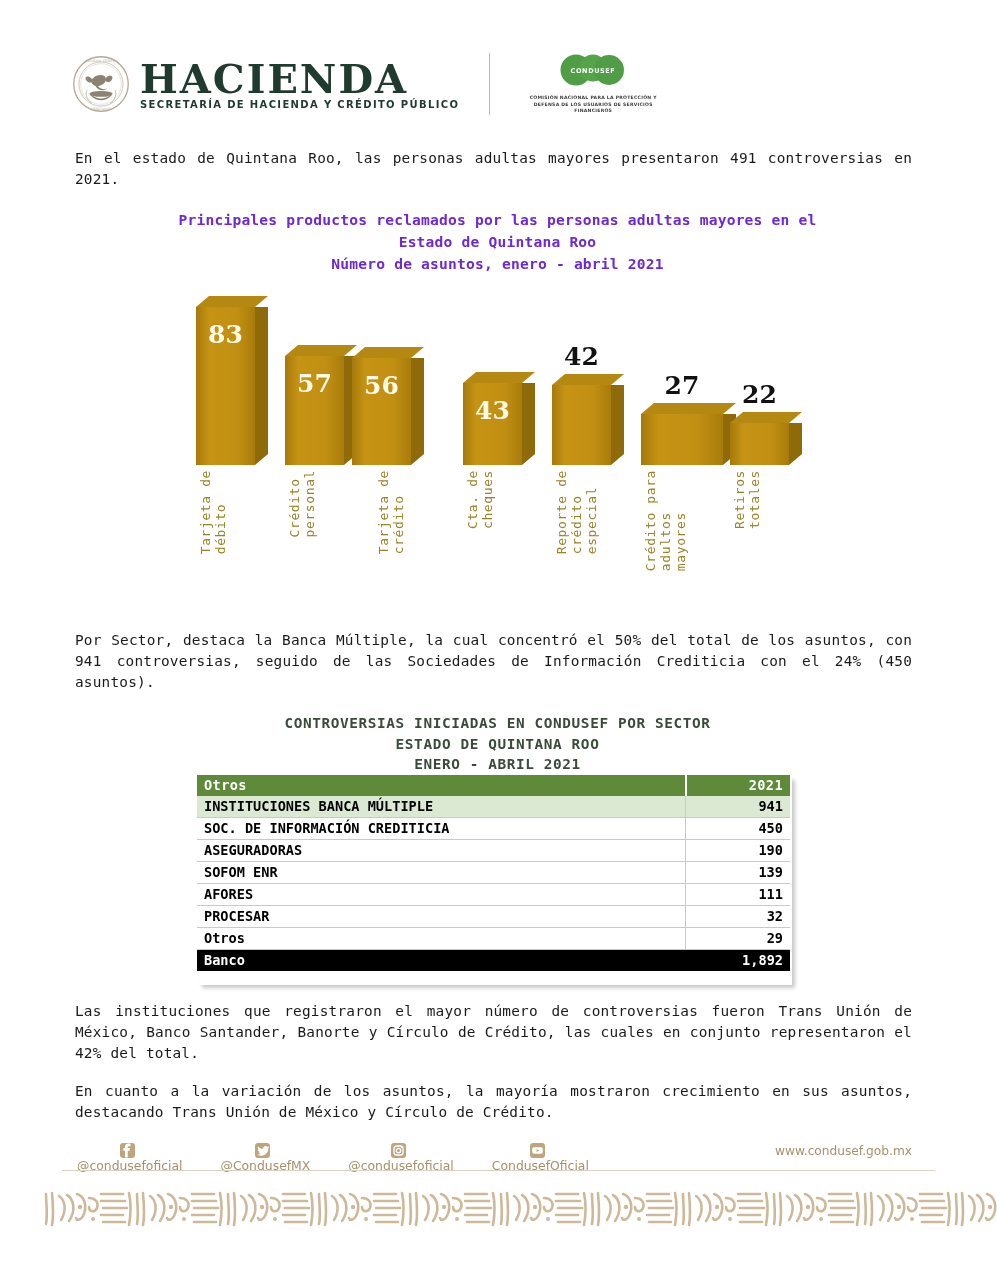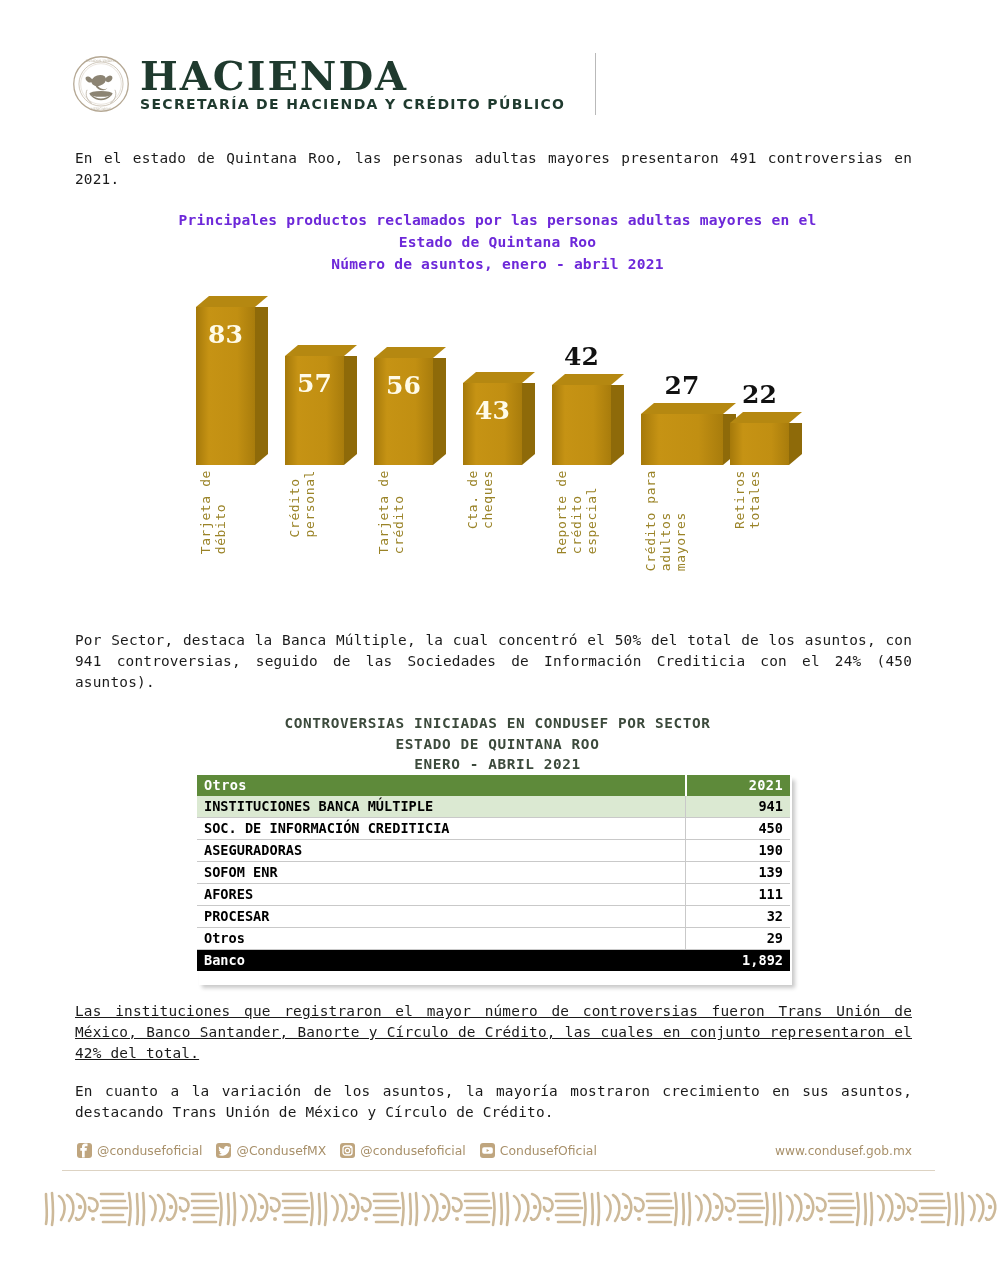--- a/index.html
+++ b/index.html
@@ -19,21 +19,21 @@
   .seal { width:58px; height:58px; flex:0 0 58px; margin-right:10px; }
 
   .hacienda-txt { display:flex; flex-direction:column; justify-content:center; }
   .hacienda-word {
     font-family:"DejaVu Serif","Liberation Serif",serif;
     font-size:40px; font-weight:bold; letter-spacing:2px;
     color:#1f3a2e; line-height:1.0;
   }
   .hacienda-sub {
     font-family:"DejaVu Sans","Liberation Sans",sans-serif;
-    font-size:14px; font-weight:bold; letter-spacing:1.35px;
+    font-size:10px; font-weight:bold; letter-spacing:1.35px;
     color:#1f3a2e; margin-top:0;
   }
   .vdiv { width:1px; height:62px; background:#b9b9b9; margin:0 28px 0 30px; }
 
   .condusef { display:flex; flex-direction:column; align-items:center; }
   .cond-circles { width:80px; height:38px; }
   .cond-sub {
     margin-top:4px; width:150px; text-align:center;
     font-family:"DejaVu Sans","Liberation Sans",sans-serif;
     font-size:4.6px; font-weight:bold; letter-spacing:.25px;
@@ -41,21 +41,21 @@
   }
 
   
   .para {
     position:absolute; left:75px; width:837px;
     font-size:14.4px; color:#1a1a1a; line-height:21px;
     text-align:justify; letter-spacing:.2px;
   }
   .para.p1 { top:148px; }
   .para.p3 { top:630px; }
-  .para.p4 { top:1001px;text-decoration:underline; }
+  .para.p4 { top:1001px; }
   .para.p5 { top:1081px; }
 
   
   .chart-title {
     position:absolute; left:75px; top:209px; width:845px;
     text-align:center; color:#6d28d9; font-weight:bold;
     font-size:14.6px; line-height:22px; letter-spacing:.2px;
   }
   .chart-title .l1 { display:block; text-align:center; }
 
@@ -123,21 +123,21 @@
   table.sector tr.rw td.lbl { border-right:1px solid #c9c9c9; }
   table.sector tr.total td.lbl { border-right:1px solid #000; }
   .tbl-shadow {
     position:absolute; left:199px; top:777px; width:593px; height:208px;
     box-shadow:3px 3px 4px rgba(0,0,0,.22); z-index:-1;
   }
 
   
   .footer { position:absolute; left:0; top:1143px; width:997px; }
   .soc-row { position:absolute; left:77px; top:0; display:flex; align-items:center; }
-  .soc { display:flex; align-items:center; margin-right:14px; }
+  .soc { display:flex; align-items:center; margin-right:38px;flex-direction:column; }
   .soc-ic {
     width:15px; height:15px; background:#bfa57e; border-radius:3px;
     margin-right:5px; display:flex; align-items:center; justify-content:center;
   }
   .soc-tx {
     font-family:"DejaVu Sans","Liberation Sans",sans-serif;
     font-size:12.4px; color:#a8906a; letter-spacing:0;
   }
   .web {
     position:absolute; right:85px; top:1px;
@@ -176,20 +176,29 @@
       </g>
     </svg>
 
     <div class="hacienda-txt">
       <div class="hacienda-word">HACIENDA</div>
       <div class="hacienda-sub">SECRETARÍA DE HACIENDA Y CRÉDITO PÚBLICO</div>
     </div>
 
     <div class="vdiv"></div>
 
+    <div class="condusef">
+      <svg class="cond-circles" viewBox="0 0 160 76">
+        <circle cx="46" cy="34" r="31" fill="#4f9e45"></circle>
+        <circle cx="80" cy="30" r="27" fill="#54a449"></circle>
+        <circle cx="112" cy="34" r="30" fill="#4f9e45"></circle>
+        <text x="80" y="40" text-anchor="middle" fill="#ffffff" font-family="DejaVu Sans, sans-serif" font-size="13" font-weight="bold" letter-spacing="1.2">CONDUSEF</text>
+      </svg>
+      <div class="cond-sub">COMISIÓN NACIONAL PARA LA PROTECCIÓN Y DEFENSA DE LOS USUARIOS DE SERVICIOS FINANCIEROS</div>
+    </div>
 
   </div>
 </div>
 
 <div class="para p1">En el estado de Quintana Roo, las personas adultas mayores presentaron 491 controversias en 2021.</div>
 
 <div class="chart-title">
   <span class="l1">Principales productos reclamados por las personas adultas mayores en el</span>
   <span class="l1">Estado de Quintana Roo</span>
   <span class="l1">Número de asuntos, enero - abril 2021</span>
@@ -202,21 +211,21 @@
         <div class="side" style="height: 158px;"></div>
         <div class="top2" style="bottom: 158px;"></div>
         <div class="val-in" style="bottom: 116px;">83</div>
       </div>
       <div class="bar" style="left: 285px; width: 59px; height: 120px;">
         <div class="front" style="height: 109px;"></div>
         <div class="side" style="height: 109px;"></div>
         <div class="top2" style="bottom: 109px;"></div>
         <div class="val-in" style="bottom: 67px;">57</div>
       </div>
-      <div class="bar" style="left: 374px; width: 59px; height: 140px;">
+      <div class="bar" style="left: 352px; width: 59px; height: 140px;">
         <div class="front" style="height: 107px;"></div>
         <div class="side" style="height: 107px;"></div>
         <div class="top2" style="bottom: 107px;"></div>
         <div class="val-in" style="bottom: 65px;">56</div>
       </div>
       <div class="bar" style="left: 463px; width: 59px; height: 75px;">
         <div class="front" style="height: 82px;"></div>
         <div class="side" style="height: 82px;"></div>
         <div class="top2" style="bottom: 82px;"></div>
         <div class="val-in" style="bottom: 40px;">43</div>

